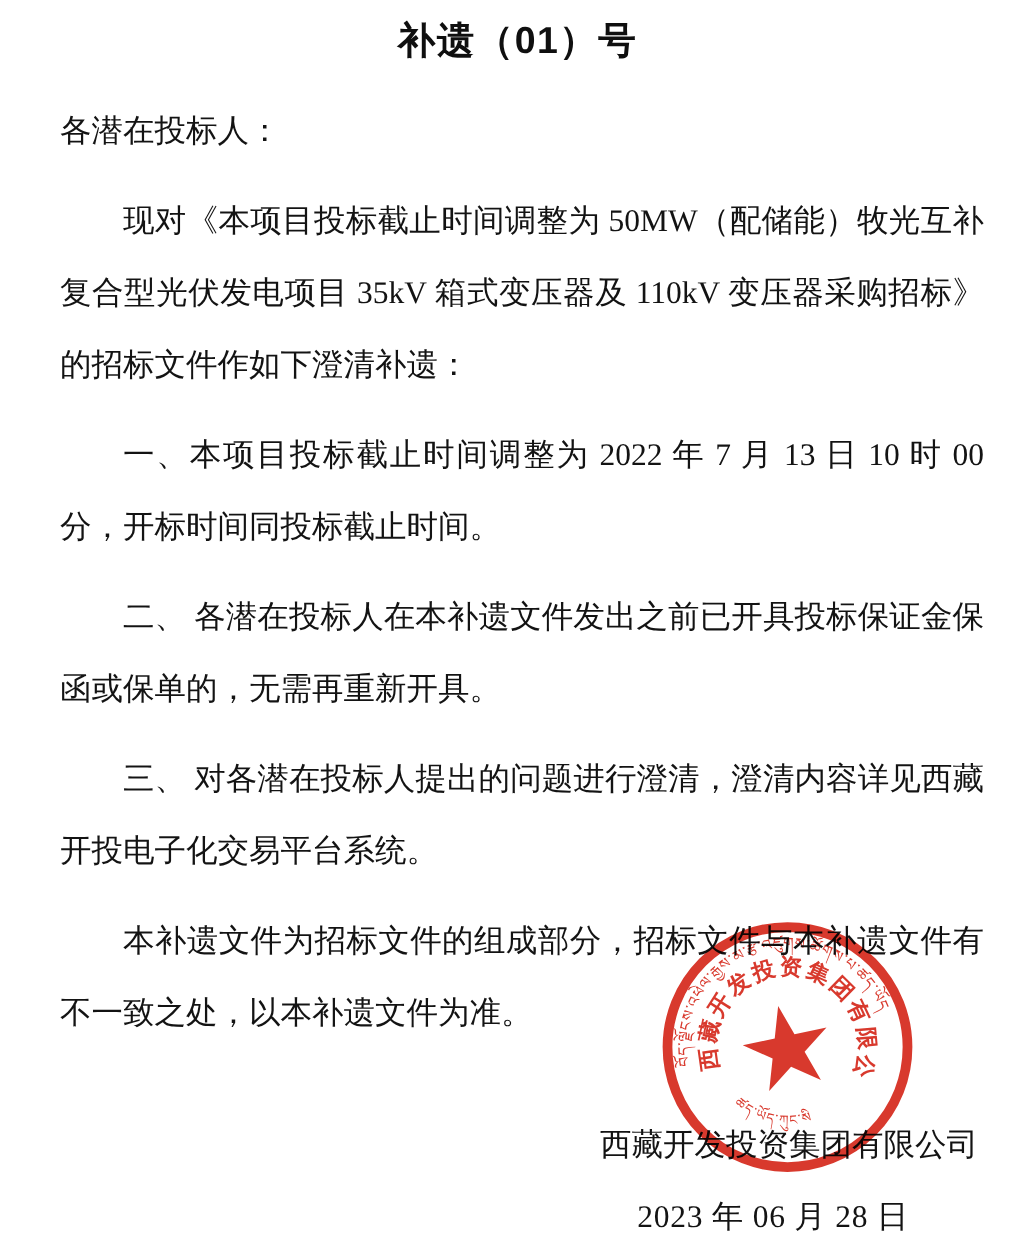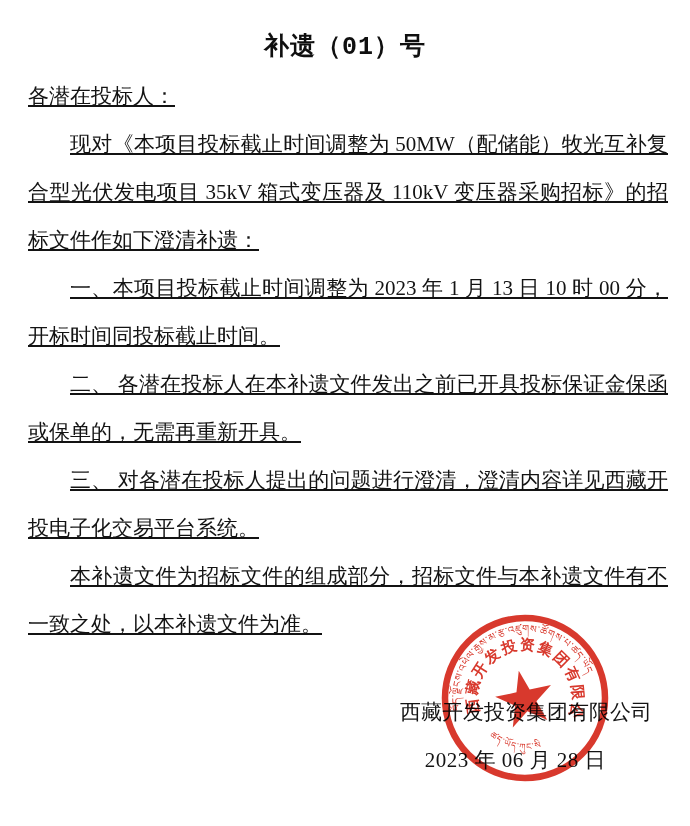--- a/index.html
+++ b/index.html
@@ -10,37 +10,37 @@
     color: #131313;
     position: relative;
     overflow: hidden;
   }
   .page {
     position: relative;
     width: 690px; height: 826px;
     background: #ffffff;
   }
   .doc-title {
-    padding-top: 29px;
+    padding-top: 8px;
     text-align: center;
-    font-family: Liberation Mono, monospace;
+    font-family: Liberation Sans, sans-serif;
     font-weight: 700;
     font-size: 25px;
     line-height: 38px;
     letter-spacing: 1px;
     color: #0f0f0f;
   }
   .body-text {
     padding: 5px 22px 0 28px;
     font-size: 21px;
     line-height: 48px;
     text-align: justify;
     text-justify: inter-character;
   }
-  .body-text p { margin: 0; text-indent: 2em; text-decoration: underline; }
+  .body-text p { margin: 12px; text-indent: 2em; }
   .body-text p.salutation { text-indent: 0; }
   .signature-block {
     margin-top: 40px;
     font-size: 21px;
     line-height: 48px;
     text-align: right;
   }
   .signature-company { padding-right: 38px; }
   .signature-date { padding-right: 84px; letter-spacing: 0.5px; }
   .stamp {
@@ -58,21 +58,21 @@
 </head>
 <body>
 
 <div class="page">
 
   <div class="doc-title">补遗（01）号</div>
 
   <div class="body-text">
     <p class="salutation">各潜在投标人：</p>
     <p>现对《本项目投标截止时间调整为 50MW（配储能）牧光互补复合型光伏发电项目 35kV 箱式变压器及 110kV 变压器采购招标》的招标文件作如下澄清补遗：</p>
-    <p>一、本项目投标截止时间调整为 2023 年 1 月 13 日 10 时 00 分，开标时间同投标截止时间。</p>
+    <p>一、本项目投标截止时间调整为 2022 年 7 月 13 日 10 时 00 分，开标时间同投标截止时间。</p>
     <p>二、 各潜在投标人在本补遗文件发出之前已开具投标保证金保函或保单的，无需再重新开具。</p>
     <p>三、 对各潜在投标人提出的问题进行澄清，澄清内容详见西藏开投电子化交易平台系统。</p>
     <p>本补遗文件为招标文件的组成部分，招标文件与本补遗文件有不一致之处，以本补遗文件为准。</p>
   </div>
 
   <div class="signature-block">
     <div class="signature-company">西藏开发投资集团有限公司</div>
     <div class="signature-date">2023 年 06 月 28 日</div>
   </div>
 

